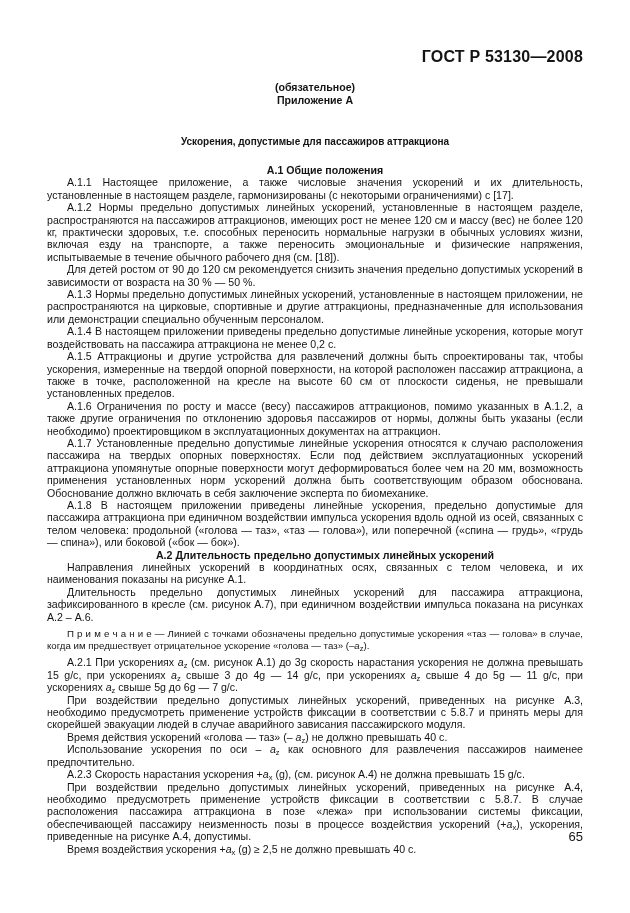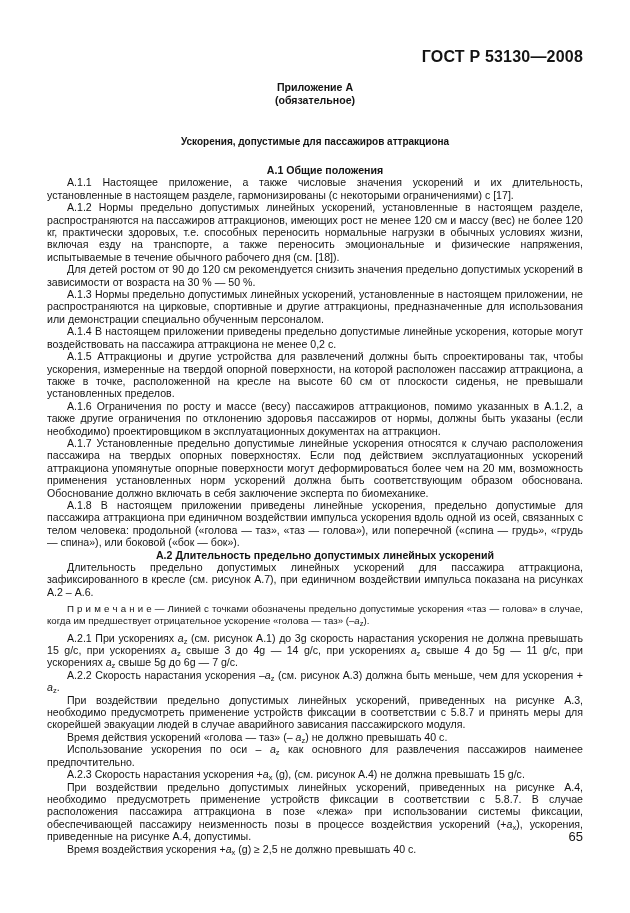--- a/index.html
+++ b/index.html
@@ -72,42 +72,42 @@
   }
 </style>
 </head>
 <body>
 
 <div class="page">
 
   <div class="doc-code">ГОСТ Р 53130—2008</div>
 
   <div class="annex-block">
+    <div>(обязательное)</div>
     <div>Приложение А</div>
-    <div>(обязательное)</div>
   </div>
 
   <div class="main-title">Ускорения, допустимые для пассажиров аттракциона</div>
 
   <div class="body-text">
     <p class="h">А.1 Общие положения</p>
     <p class="para">А.1.1 Настоящее приложение, а также числовые значения ускорений и их длительность, установленные в настоящем разделе, гармонизированы (с некоторыми ограничениями) с [17].</p>
     <p class="para">А.1.2 Нормы предельно допустимых линейных ускорений, установленные в настоящем разделе, распространяются на пассажиров аттракционов, имеющих рост не менее 120 см и массу (вес) не более 120 кг, практически здоровых, т.е. способных переносить нормальные нагрузки в обычных условиях жизни, включая езду на транспорте, а также переносить эмоциональные и физические напряжения, испытываемые в течение обычного рабочего дня (см. [18]).</p>
     <p class="para">Для детей ростом от 90 до 120 см рекомендуется снизить значения предельно допустимых ускорений в зависимости от возраста на 30 % — 50 %.</p>
     <p class="para">А.1.3 Нормы предельно допустимых линейных ускорений, установленные в настоящем приложении, не распространяются на цирковые, спортивные и другие аттракционы, предназначенные для использования или демонстрации специально обученным персоналом.</p>
     <p class="para">А.1.4 В настоящем приложении приведены предельно допустимые линейные ускорения, которые могут воздействовать на пассажира аттракциона не менее 0,2 с.</p>
     <p class="para">А.1.5 Аттракционы и другие устройства для развлечений должны быть спроектированы так,  чтобы ускорения,  измеренные  на твердой опорной поверхности, на которой расположен пассажир аттракциона, а также в точке, расположенной на кресле на высоте 60 см от плоскости сиденья, не превышали установленных пределов.</p>
     <p class="para">А.1.6 Ограничения по росту и массе (весу) пассажиров аттракционов, помимо указанных в А.1.2, а также другие ограничения по отклонению здоровья пассажиров от нормы, должны быть указаны (если необходимо) проектировщиком в эксплуатационных документах на аттракцион.</p>
     <p class="para">А.1.7 Установленные предельно допустимые линейные ускорения относятся к случаю расположения пассажира на твердых опорных поверхностях. Если под действием эксплуатационных ускорений аттракциона упомянутые опорные поверхности могут деформироваться более чем на 20 мм, возможность применения установленных норм ускорений должна быть соответствующим образом обоснована. Обоснование должно включать в себя заключение эксперта по биомеханике.</p>
     <p class="para">А.1.8 В настоящем приложении приведены линейные  ускорения, предельно допустимые для пассажира аттракциона при единичном воздействии импульса ускорения  вдоль  одной из осей,  связанных с телом человека: продольной («голова — таз», «таз — голова»), или поперечной («спина — грудь», «грудь — спина»), или боковой («бок — бок»).</p>
     <p class="h">А.2 Длительность предельно допустимых линейных ускорений</p>
+    <p class="para">Направления линейных ускорений в координатных осях, связанных с телом человека, и их наименования показаны на рисунке А.1.</p>
     <p class="para">Длительность предельно допустимых линейных ускорений для пассажира аттракциона, зафиксированного в кресле (см. рисунок А.7), при единичном воздействии импульса показана на рисунках А.2 – А.6.</p>
     <p class="note">П р и м е ч а н и е — Линией с точками  обозначены предельно  допустимые  ускорения  «таз — голова» в случае, когда им предшествует отрицательное ускорение «голова — таз» (–<i>a</i><sub>z</sub>).</p>
     <p class="para">А.2.1 При ускорениях  <i>a</i><sub>z</sub>  (см. рисунок А.1)  до  3g скорость  нарастания  ускорения  не  должна  превышать 15 g/c, при ускорениях <i>a</i><sub>z</sub> свыше 3 до 4g — 14 g/c, при ускорениях <i>a</i><sub>z</sub> свыше 4 до 5g — 11 g/c, при ускорениях <i>a</i><sub>z</sub> свыше 5g до 6g — 7 g/c.</p>
-    <p class="para">А.2.2 Скорость нарастания ускорения  –<i>a</i><sub>z</sub> (см. рисунок А.3) должна быть меньше, чем для ускорения + <i>a</i><sub>z</sub>.</p>
     <p class="para">При воздействии предельно допустимых  линейных ускорений, приведенных на рисунке А.3, необходимо предусмотреть применение устройств фиксации в соответствии с 5.8.7 и принять меры для скорейшей эвакуации людей в случае аварийного зависания пассажирского модуля.</p>
     <p class="para">Время действия ускорений «голова — таз» (– <i>a</i><sub>z</sub>) не должно превышать 40 с.</p>
     <p class="para">Использование ускорения по оси – <i>a</i><sub>z</sub> как основного для развлечения пассажиров наименее предпочтительно.</p>
     <p class="para">А.2.3 Скорость нарастания ускорения +<i>a</i><sub>x</sub> (g), (см. рисунок А.4) не должна превышать 15 g/c.</p>
     <p class="para">При воздействии предельно допустимых линейных ускорений, приведенных на рисунке А.4, необходимо предусмотреть применение устройств фиксации в соответствии с 5.8.7.  В случае  расположения пассажира аттракциона в позе «лежа» при использовании системы фиксации, обеспечивающей пассажиру неизменность позы в процессе воздействия ускорений (+<i>a</i><sub>x</sub>), ускорения, приведенные на рисунке А.4, допустимы.</p>
     <p class="para">Время воздействия ускорения +<i>a</i><sub>x</sub> (g) ≥ 2,5 не должно превышать 40 с.</p>
   </div>
 
   <div class="page-number">65</div>
 

